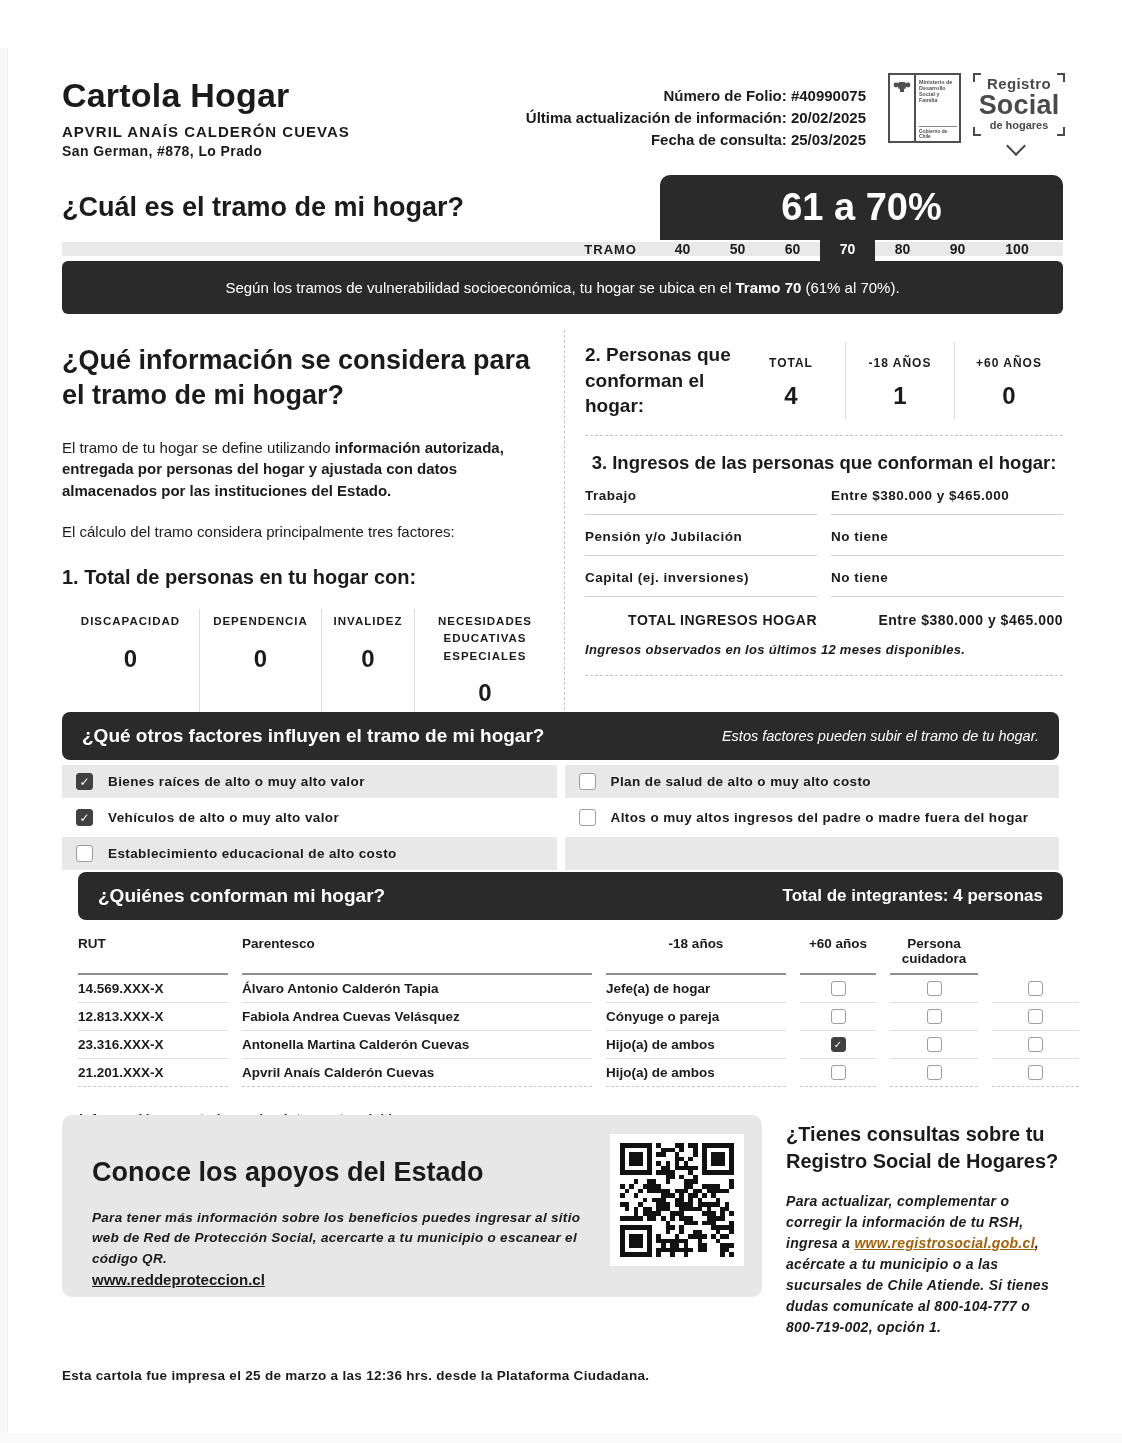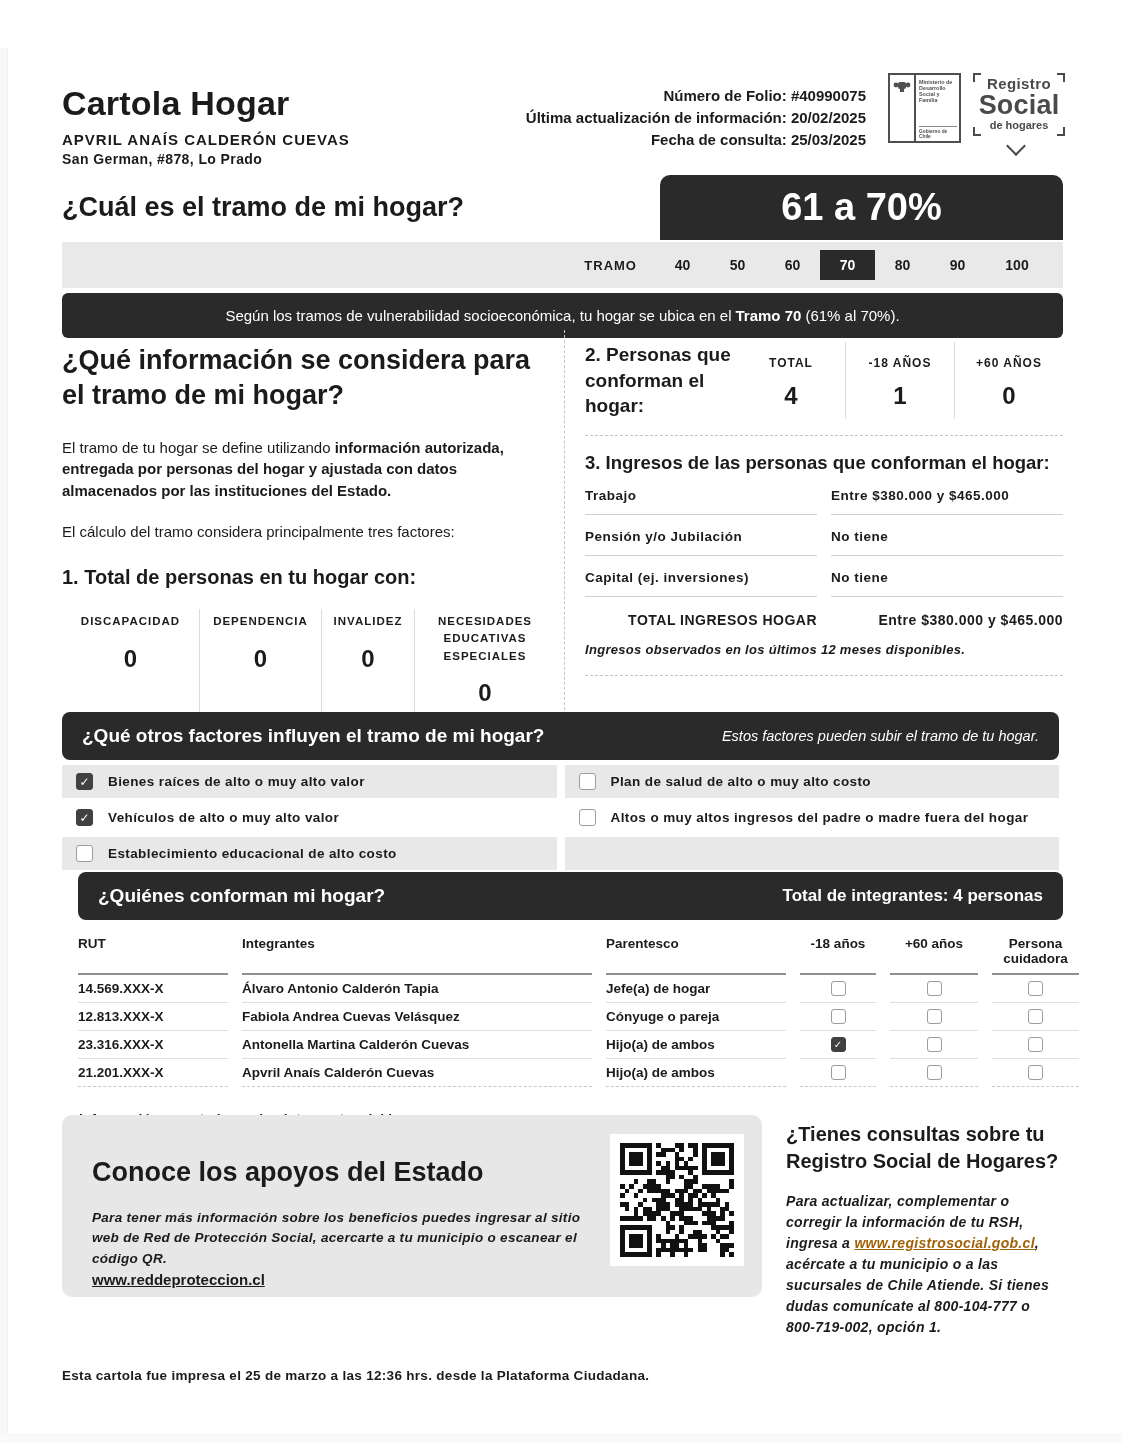--- a/index.html
+++ b/index.html
@@ -4,21 +4,21 @@
 <style>
   * { margin:0; padding:0; box-sizing:border-box; }
   html,body { background:#fff; }
   body { font-family:"Liberation Sans","DejaVu Sans",sans-serif; color:#1b1b1b; }
   .page { position:relative; width:1122px; height:1443px; background:#fff; overflow:hidden; }
   .edge-strip { position:absolute; left:0; top:48px; bottom:0; width:8px; background:#f7f7f7; border-right:1px solid #eeeeee; }
   .bottom-strip { position:absolute; left:0; right:0; bottom:0; height:10px; background:#fafafa; }
 
   
   .hdr { position:absolute; left:62px; right:59px; top:76px; display:flex; }
-  .hdr-left { width:420px;margin-top:8px; }
+  .hdr-left { width:420px; }
   .doc-title { font-size:34px; font-weight:700; letter-spacing:.2px; }
   .person-name { margin-top:8px; font-size:15px; font-weight:700; letter-spacing:1px; }
   .person-addr { margin-top:3px; font-size:14px; font-weight:700; letter-spacing:.4px; }
   .hdr-meta { margin-left:auto; text-align:right; padding-top:9px; font-size:15px; line-height:22px; white-space:nowrap; }
   .hdr-meta .lbl { font-weight:600; }
   .hdr-meta .val { font-weight:700; }
   .min-logo { width:73px; height:70px; border:2px solid #4f4f4f; margin-left:22px; margin-top:-3px; display:flex; flex-shrink:0; }
   .min-emblem { width:26px; border-right:2px solid #4f4f4f; display:flex; align-items:flex-start; justify-content:center; padding-top:5px; }
   .min-text { flex:1; display:flex; flex-direction:column; font-size:5.4px; font-weight:700; color:#4f4f4f; padding:4px 2px 2px 3px; }
   .min-gov { margin-top:auto; border-top:1px solid #8a8a8a; padding-top:2px; font-size:4.8px; }
@@ -31,27 +31,27 @@
   .rsh-br.tr { right:-2px; top:-2px; border-right-width:2.5px; border-top-width:2.5px; }
   .rsh-br.bl { left:-2px; top:52px; border-left-width:2.5px; border-bottom-width:2.5px; }
   .rsh-br.br { right:-2px; top:52px; border-right-width:2.5px; border-bottom-width:2.5px; }
   .rsh-pointer { position:absolute; left:34px; top:64px; width:14px; height:14px; border-right:2.5px solid #4a4a4a; border-bottom:2.5px solid #4a4a4a; transform:rotate(45deg); background:#fff; }
 
   
   .tramo-sec { position:absolute; left:62px; right:59px; top:175px; }
   .tramo-top { position:relative; height:65px; }
   .tramo-question { height:65px; display:flex; align-items:center; font-size:27px; font-weight:700; }
   .tramo-range { position:absolute; right:0; top:0; width:403px; height:65px; background:#2a2a2a; border-radius:10px 10px 0 0; color:#fff; display:flex; align-items:center; justify-content:center; font-size:38px; font-weight:700; }
-  .tramo-bar { margin-top:2px; height:46px; background:#e9e9e9; display:flex; align-items:center; padding-right:14px; }
+  .tramo-bar { margin-top:2px; height:14px; background:#e9e9e9; display:flex; align-items:center; padding-right:14px; }
   .tramo-bar .spacer { flex:1; }
   .tramo-scale-label { font-size:13px; font-weight:700; letter-spacing:1px; margin-right:18px; }
   .tramo-cell { width:55px; height:30px; display:flex; align-items:center; justify-content:center; font-size:14px; font-weight:700; }
   .tramo-cell.wide { width:64px; }
   .tramo-cell.sel { background:#2a2a2a; color:#fff; }
-  .tramo-banner { margin-top:5px; height:45px; background:#2a2a2a; border-radius:6px; color:#fff; display:flex; align-items:center; justify-content:center; font-size:15px; }
+  .tramo-banner { margin-top:5px; height:53px; background:#2a2a2a; border-radius:6px; color:#fff; display:flex; align-items:center; justify-content:center; font-size:15px; }
   .tramo-banner b { margin:0 4px 0 4px; }
 
   
   .mid { position:absolute; left:62px; right:59px; top:330px; height:378px; display:grid; grid-template-columns:483px 40px 478px; }
   .mid-div { position:relative; }
   .mid-div:before { content:""; position:absolute; left:19px; top:0; bottom:3px; border-left:1px dashed #c4c4c4; }
   .info-heading { padding-top:13px; font-size:27px; font-weight:700; line-height:1.3; }
   .info-p1 { margin-top:24px; font-size:15px; line-height:1.42; font-weight:400; }
   .info-p1 b { font-weight:700; }
   .info-p2 { margin-top:22px; font-size:15px; }
@@ -64,21 +64,21 @@
 
   .personas-row { display:flex; border-bottom:1px dashed #c4c4c4; padding-bottom:16px; }
   .personas-heading { width:152px; padding-top:12px; font-size:19px; font-weight:700; line-height:1.35; }
   .pstats { flex:1; display:flex; padding-top:12px; }
   .pstat { flex:1; text-align:center; border-left:1px solid #dcdcdc; }
   .pstat:first-child { border-left:none; }
   .pstat-label { font-size:12px; font-weight:700; letter-spacing:1px; margin-top:14px; }
   .pstat-value { margin-top:12px; font-size:24px; font-weight:700; }
 
   .ingresos { padding-top:16px; border-bottom:1px dashed #c4c4c4; padding-bottom:18px; }
-  .ingresos-heading { font-size:18.5px; font-weight:700; }
+  .ingresos-heading { font-size:18.5px; font-weight:700;text-align:center; }
   .inc-row { display:grid; grid-template-columns:232px 1fr; column-gap:14px; margin-top:14px; }
   .inc-row > div { border-bottom:1px solid #cfcfcf; padding-bottom:11px; font-size:13.5px; font-weight:600; letter-spacing:.5px; }
   .inc-total { display:grid; grid-template-columns:232px 1fr; column-gap:21px; margin-top:15px;text-align:right; }
   .inc-total > div { font-size:14px; font-weight:700; letter-spacing:.5px; }
   .inc-note { margin-top:14px; font-size:13px; font-style:italic; font-weight:600; letter-spacing:.3px; }
 
   
   .factores { position:absolute; left:62px; right:63px; top:712px; }
   .dark-bar { height:48px; background:#2a2a2a; border-radius:8px; color:#fff; display:flex; align-items:center; padding:0 20px; }
   .dark-bar .bar-title { font-size:19px; font-weight:700; }
@@ -289,21 +289,20 @@
     </div>
   </div>
 
   <div class="household">
     <div class="dark-bar">
       <div class="bar-title">¿Quiénes conforman mi hogar?</div>
       <div class="hh-bar-total">Total de integrantes: 4 personas</div>
     </div>
     <div class="hh-grid hh-head">
       <div>RUT</div>
-      <div>Integrantes</div>
       <div>Parentesco</div>
       <div class="c">-18 años</div>
       <div class="c">+60 años</div>
       <div class="c">Persona cuidadora</div>
     </div>
     <div class="hh-grid hh-row">
       <div>14.569.XXX-X</div>
       <div>Álvaro Antonio Calderón Tapia</div>
       <div>Jefe(a) de hogar</div>
       <div class="c">

